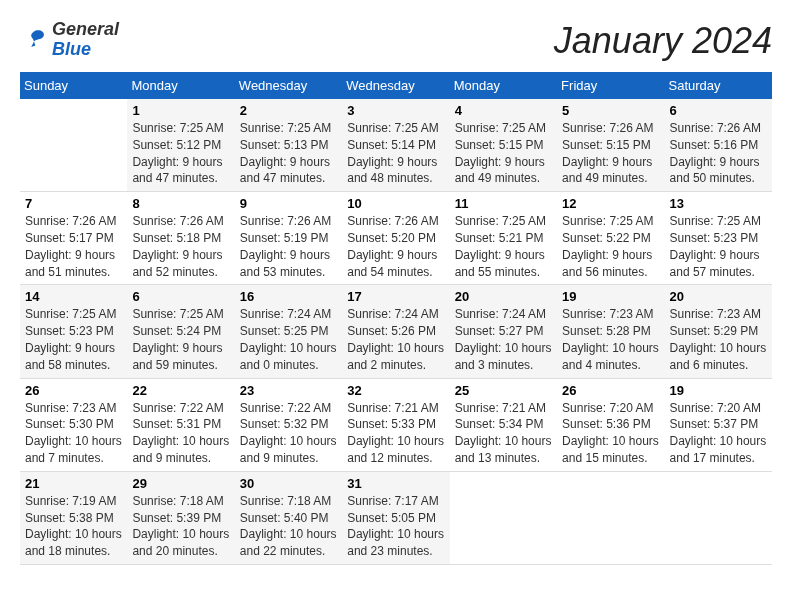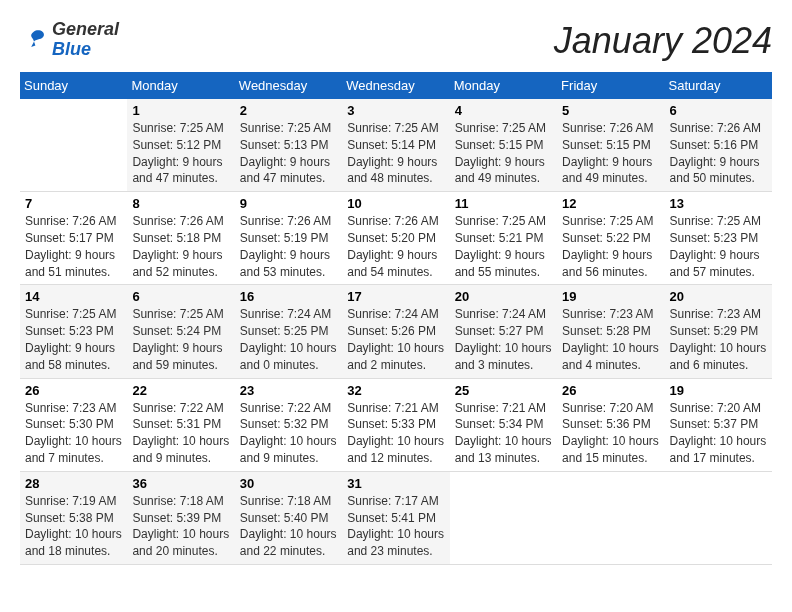--- a/index.html
+++ b/index.html
@@ -314,44 +314,44 @@
         <td>
           <span class="day-number">19</span>
           <div class="day-info" style="white-space: pre-line;">Sunrise: 7:20 AM
 Sunset: 5:37 PM
 Daylight: 10 hours
 and 17 minutes.</div>
         </td>
       </tr>
       <tr>
         <td>
-          <span class="day-number">28</span>
+          <span class="day-number">21</span>
           <div class="day-info" style="white-space: pre-line;">Sunrise: 7:19 AM
 Sunset: 5:38 PM
 Daylight: 10 hours
 and 18 minutes.</div>
         </td>
         <td>
-          <span class="day-number">36</span>
+          <span class="day-number">29</span>
           <div class="day-info" style="white-space: pre-line;">Sunrise: 7:18 AM
 Sunset: 5:39 PM
 Daylight: 10 hours
 and 20 minutes.</div>
         </td>
         <td>
           <span class="day-number">30</span>
           <div class="day-info" style="white-space: pre-line;">Sunrise: 7:18 AM
 Sunset: 5:40 PM
 Daylight: 10 hours
 and 22 minutes.</div>
         </td>
         <td>
           <span class="day-number">31</span>
           <div class="day-info" style="white-space: pre-line;">Sunrise: 7:17 AM
-Sunset: 5:41 PM
+Sunset: 5:05 PM
 Daylight: 10 hours
 and 23 minutes.</div>
         </td>
         <td class="empty-cell"></td>
         <td class="empty-cell"></td>
         <td class="empty-cell"></td>
       </tr>
     </tbody>
 </table>
 

